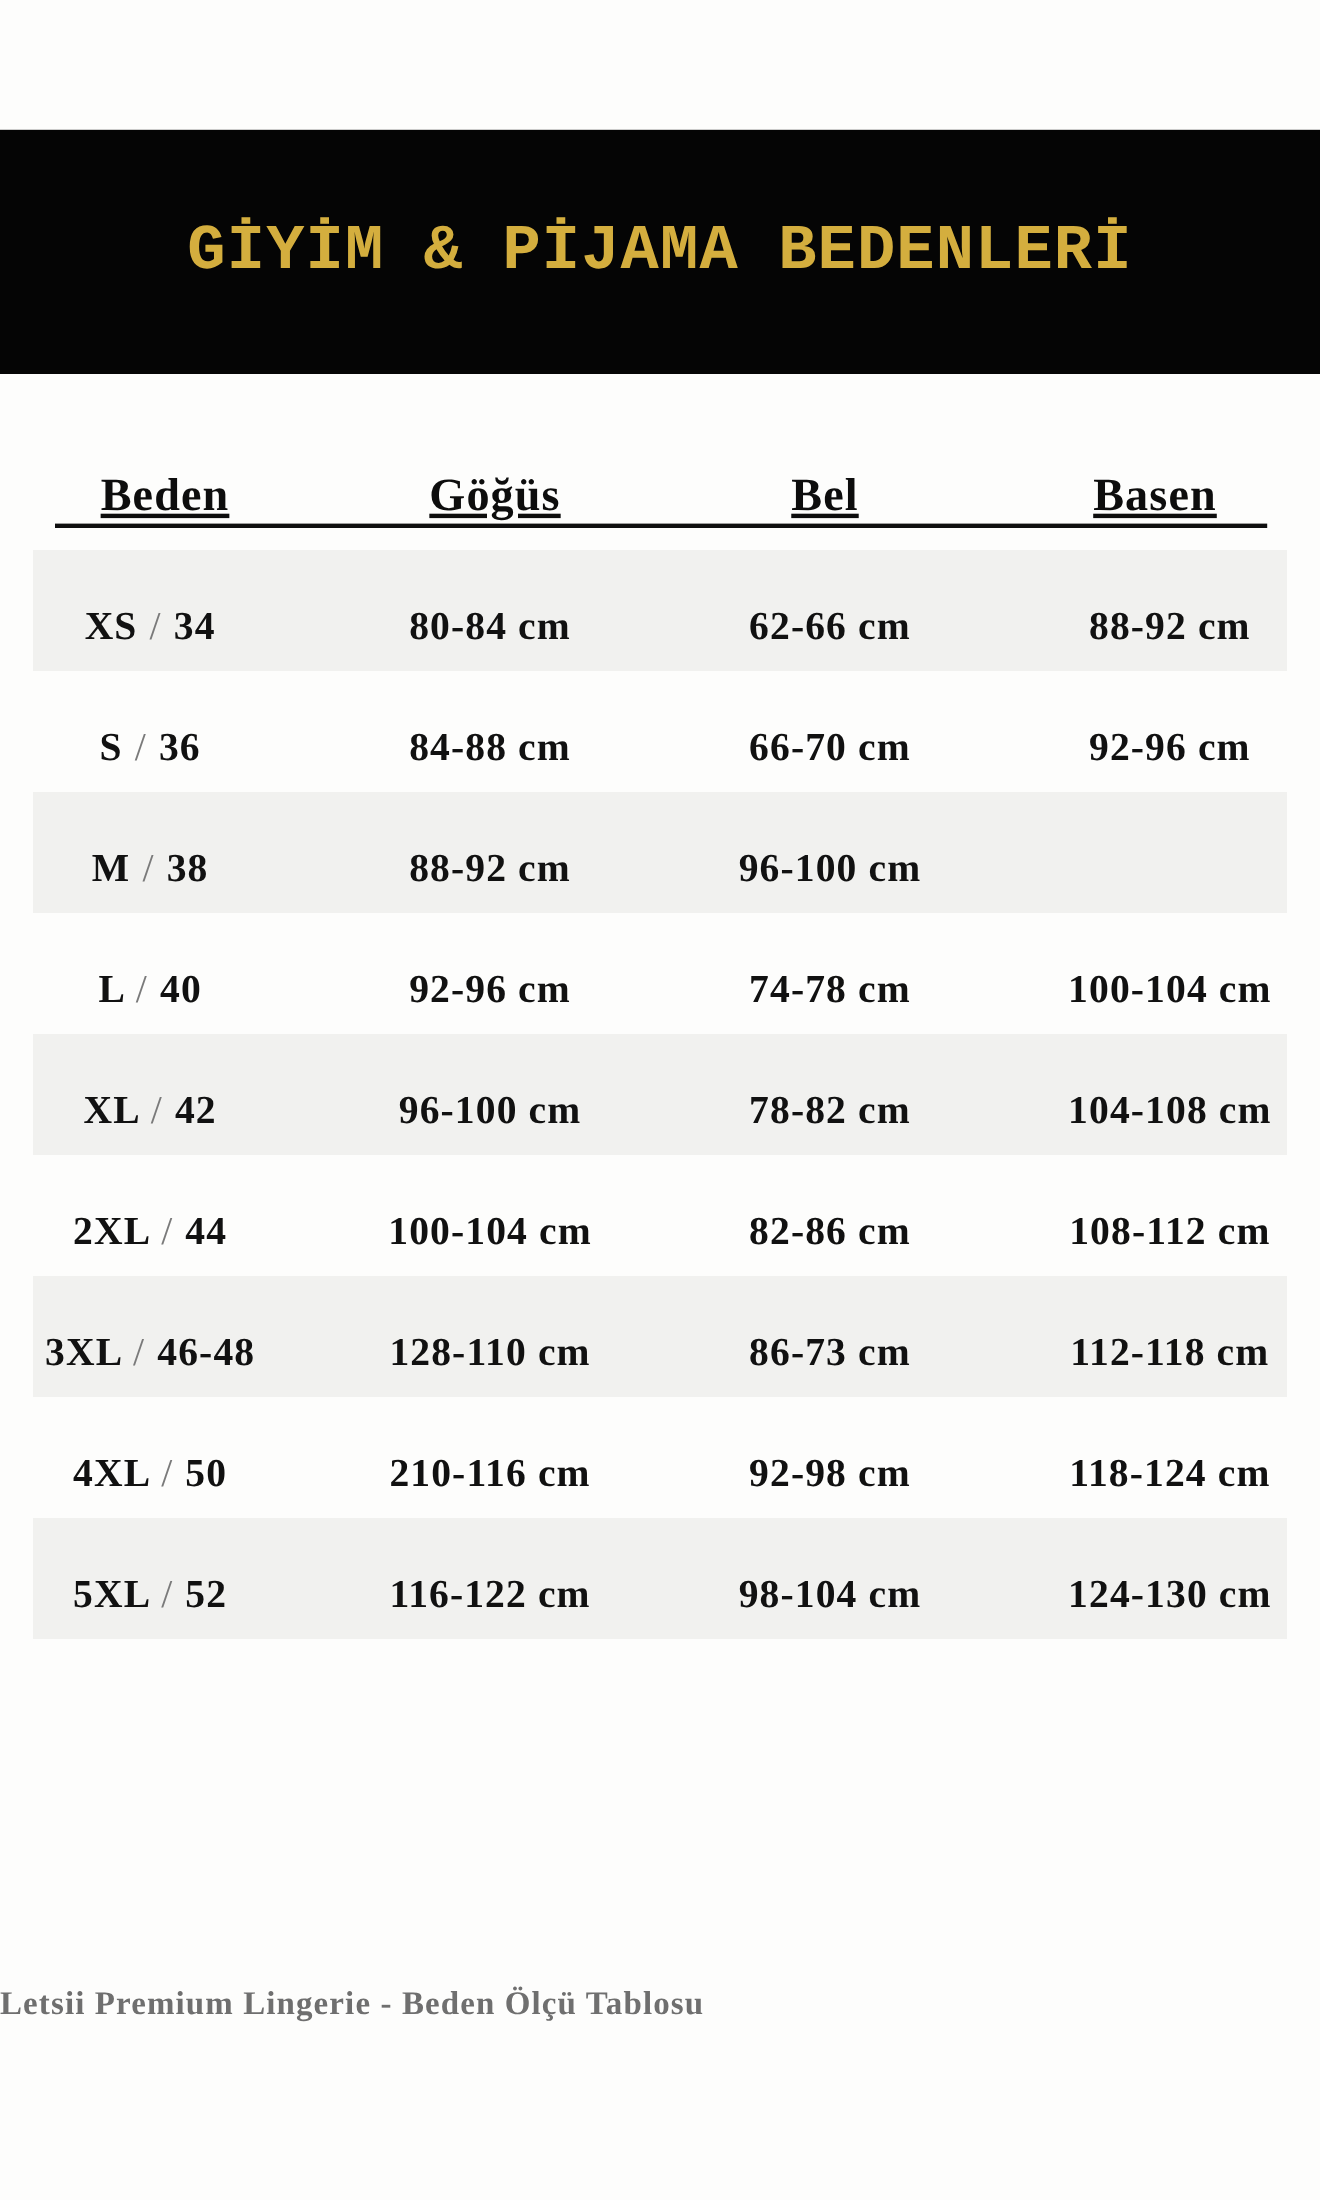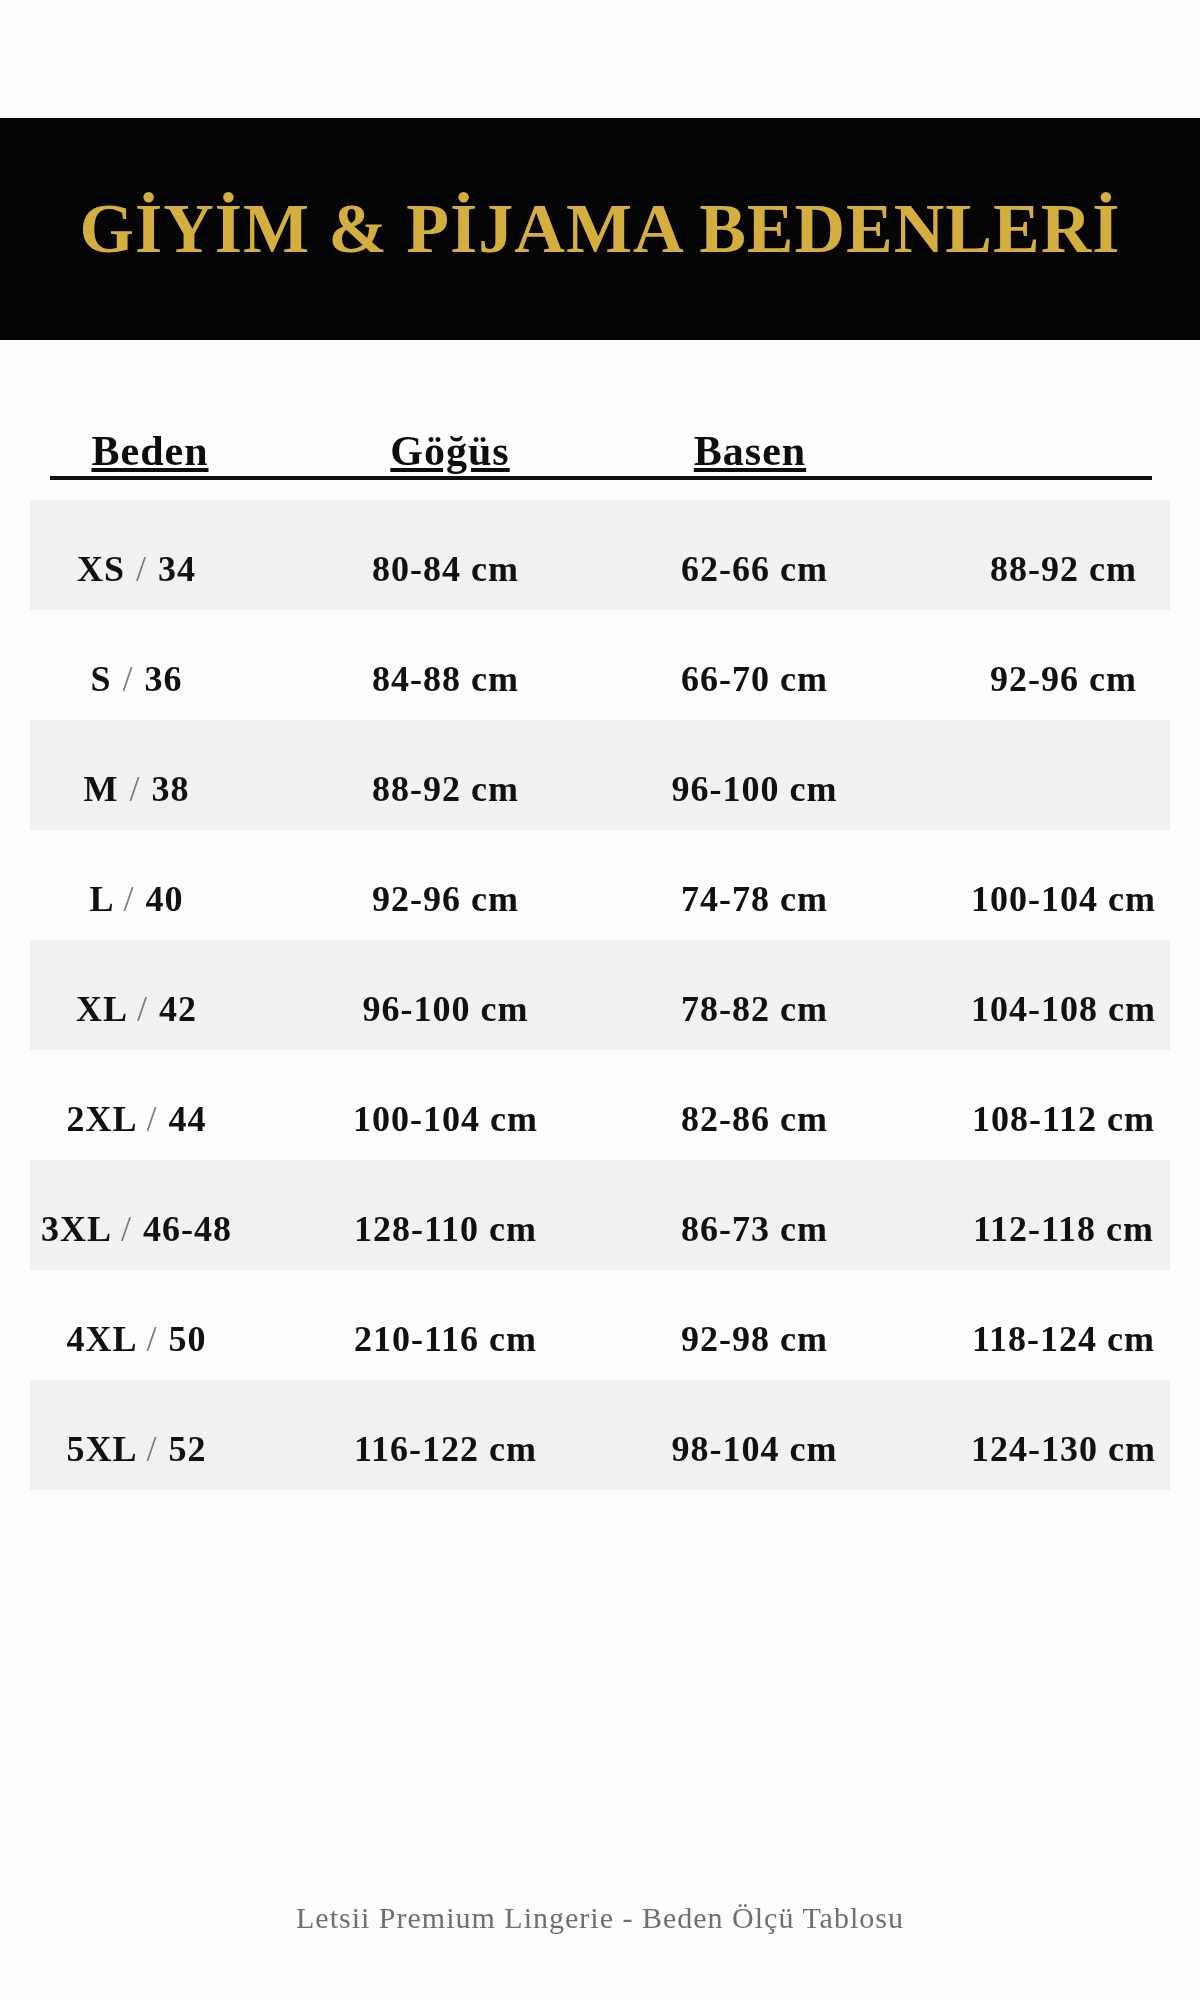--- a/index.html
+++ b/index.html
@@ -18,25 +18,26 @@
     position: absolute;
     top: 118px; left: 0;
     width: 1200px; height: 222px;
     background: var(--banner-bg, #050505);
     display: flex;
     align-items: center;
     justify-content: center;
   }
   .banner h1 {
     margin: 0;
-    font-size: 70px;
+    font-size: 58px;
     font-weight: 700;
     letter-spacing: 1px;
     color: var(--title-gold, #d4ae3e);
     white-space: nowrap;
+    font-family: Liberation Mono, monospace;
   }
 
   
   .thead {
     position: absolute;
     top: 428px; left: 0;
     width: 1200px;
     display: grid;
     grid-template-columns: repeat(4, 1fr);
     text-decoration: underline;
@@ -88,40 +89,41 @@
   }
   .slash {
     font-weight: 400;
     color: #7a7a7a;
     padding: 0 1px;
   }
 
   
   .footer {
     position: absolute;
-    top: 1896px; left: 0;
+    top: 1800px; left: 0;
     width: 1200px;
-    text-align: center;
+    text-align: left;
     font-size: 30px;
-    font-weight: 400;
+    font-weight: 700;
     letter-spacing: 1px;
     line-height: 44px;
     color: var(--footer-text, #6f6f6f);
   }
 </style>
 </head>
 <body>
 
 <header class="banner">
   <h1>GİYİM &amp; PİJAMA BEDENLERİ</h1>
 </header>
 
 <div class="thead">
   <div class="hcell">Beden</div>
   <div class="hcell">Göğüs</div>
+  <div class="hcell">Bel</div>
   <div class="hcell">Basen</div>
 </div>
 
 <div class="header-rule"></div>
 
 <div class="tbody">
   <div class="row striped">
     <div class="cell cell-text">XS <span class="slash">/</span> 34</div>
     <div class="cell cell-text">80-84 cm</div>
     <div class="cell cell-text">62-66 cm</div>

